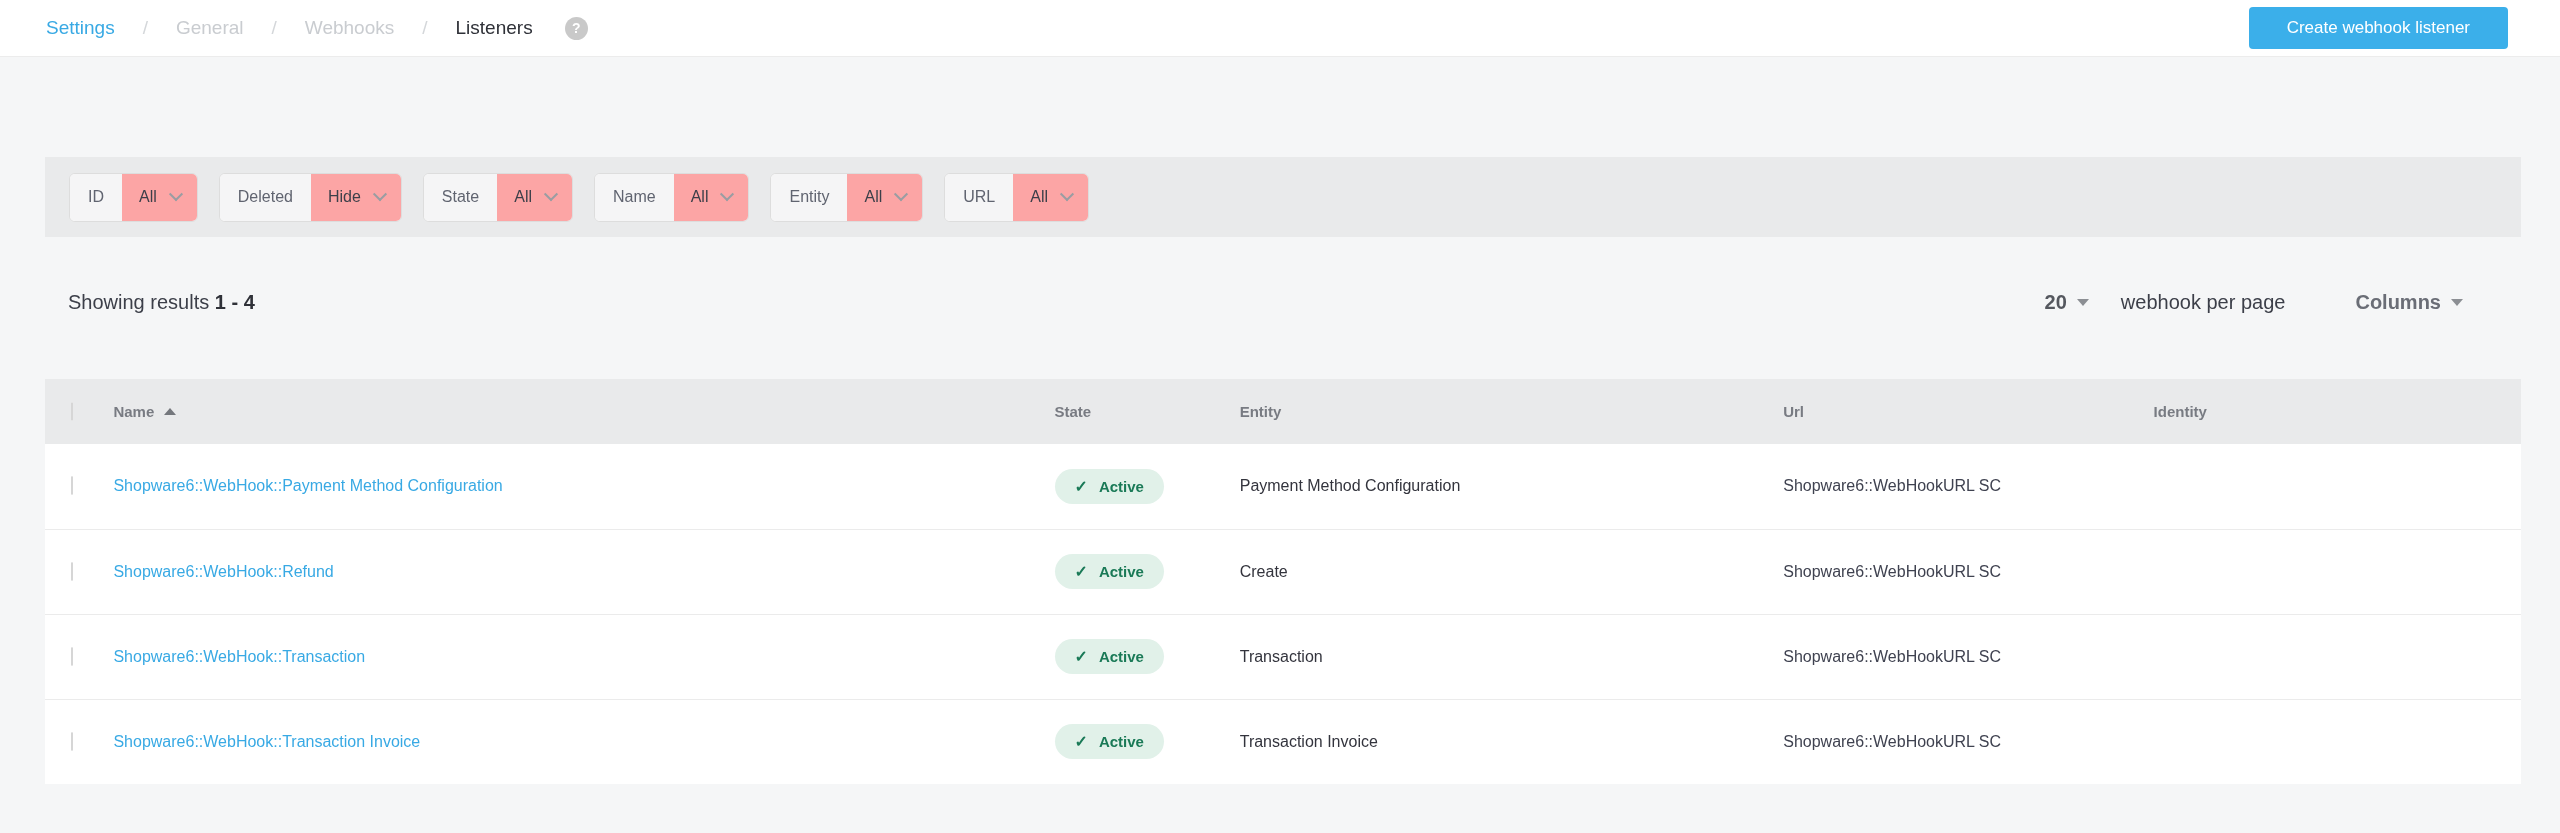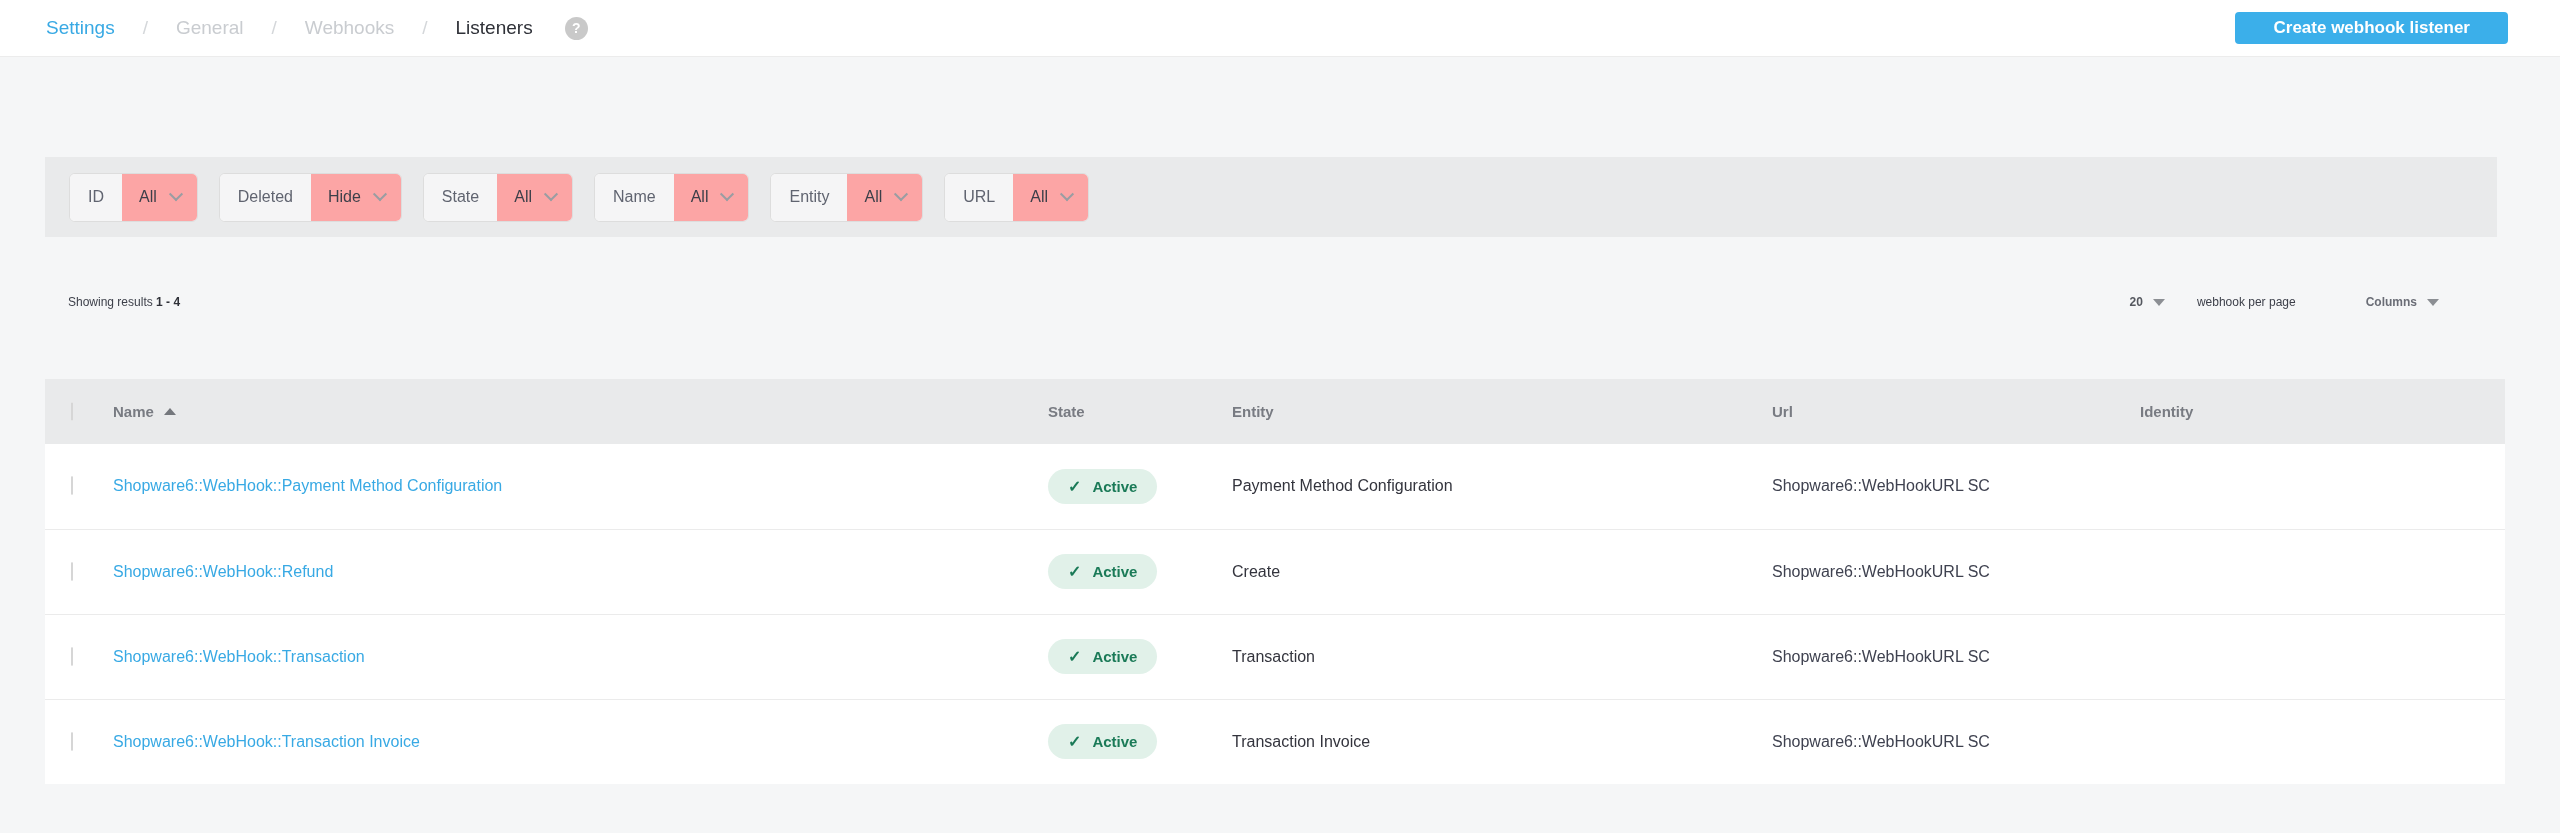--- a/index.html
+++ b/index.html
@@ -28,26 +28,26 @@
   .breadcrumb .current { color:#2f3138; }
   .help-icon {
     width:23px; height:23px; border-radius:50%;
     background:#c9c9c9; color:#ffffff;
     font-size:14px; font-weight:bold;
     display:inline-flex; align-items:center; justify-content:center;
     margin-left:4px; cursor:pointer;
   }
   .create-btn {
     background:#3bafea; color:#ffffff; border:none; border-radius:4px;
-    height:32px; padding:0 38px; font-size:17px; font-weight:bold;
+    height:42px; padding:0 38px; font-size:17px; font-weight:normal;
     font-family:"Liberation Sans", sans-serif; cursor:pointer;
   }
 
   
-  .content { padding:0 63px 0 45px; }
+  .content { padding:0 39px 0 45px; }
 
   .filterbar {
     margin-top:100px;
     height:80px;
     background:#e9eaeb;
     display:flex;
     align-items:center;
     padding:0 24px;
     gap:21px;
   }
@@ -71,21 +71,21 @@
     border-right:2px solid #9a9da2;
     border-bottom:2px solid #9a9da2;
     transform:rotate(45deg) translate(-2px,-2px);
     margin-left:14px;
   }
 
   .results-row {
     margin-top:52px;
     height:26px;
     display:flex; align-items:center; justify-content:space-between;
-    font-size:12px;
+    font-size:20px;
   }
   .results-left { padding-left:23px; color:#3c3f49; }
   .results-left b { color:#2f3138; }
   .results-right { display:flex; align-items:center; padding-right:58px; }
   .per-page-select { display:flex; align-items:center; cursor:pointer; }
   .per-page-value { font-weight:bold; color:#55585f; }
   .tri-down {
     width:0; height:0;
     border-left:6px solid transparent; border-right:6px solid transparent;
     border-top:7px solid #8c8f94;

